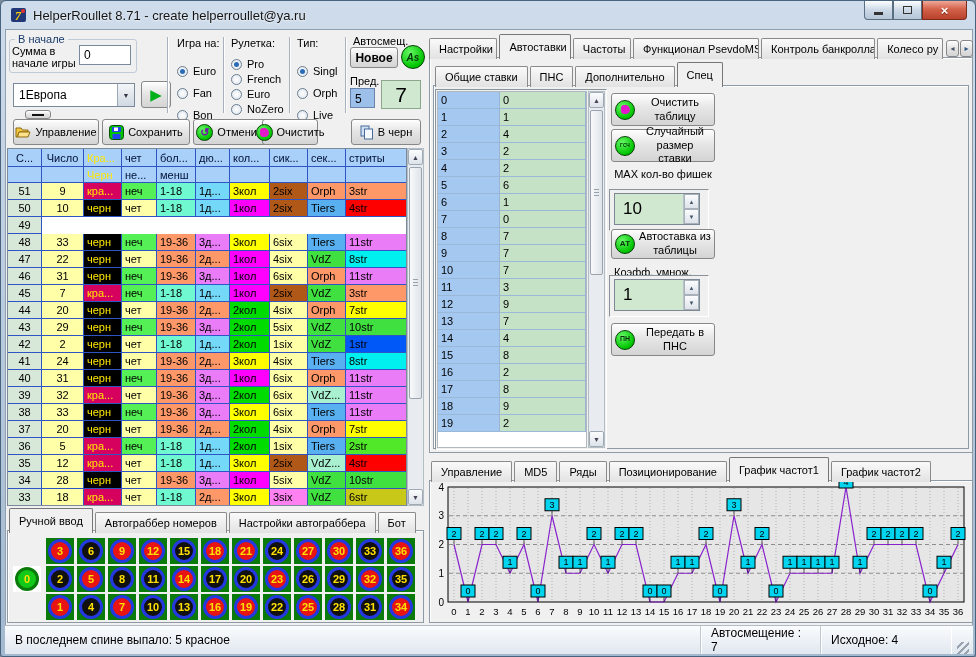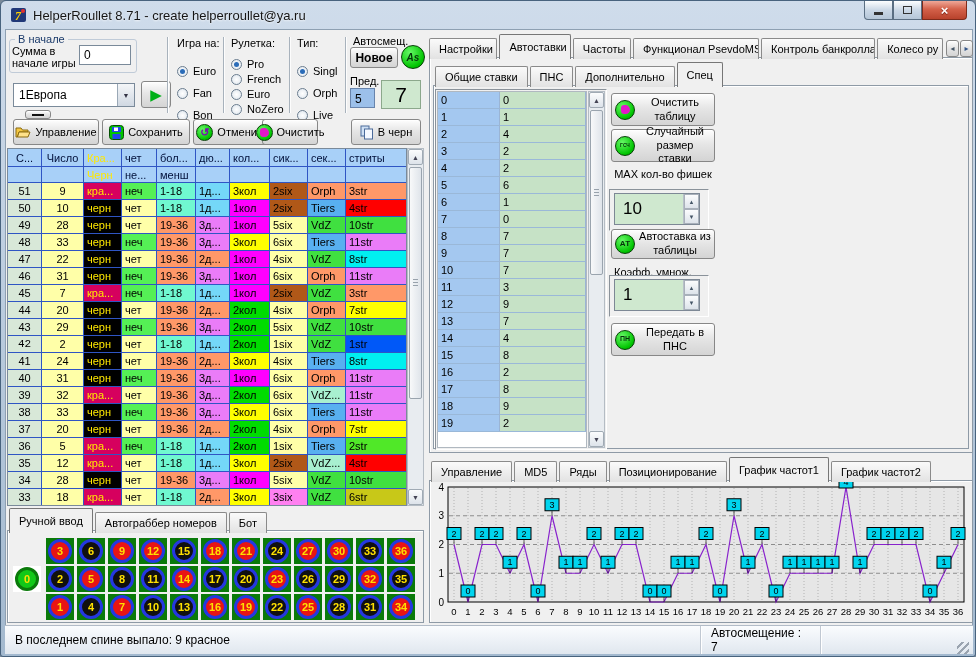--- a/index.html
+++ b/index.html
@@ -241,21 +241,21 @@
         <div class="tcell ctr" style="width: 42px; height: 17px; background: rgb(255, 255, 168); color: rgb(0, 0, 0);">10</div>
         <div class="tcell" style="width: 38px; height: 17px; background: rgb(0, 0, 0); color: rgb(255, 232, 0);">черн</div>
         <div class="tcell" style="width: 35px; height: 17px; background: rgb(255, 255, 168); color: rgb(0, 0, 0);">чет</div>
         <div class="tcell" style="width: 39px; height: 17px; background: rgb(112, 248, 208); color: rgb(0, 0, 0);">1-18</div>
         <div class="tcell" style="width: 34px; height: 17px; background: rgb(116, 216, 248); color: rgb(0, 0, 0);">1д...</div>
         <div class="tcell" style="width: 40px; height: 17px; background: rgb(255, 0, 255); color: rgb(0, 0, 0);">1кол</div>
         <div class="tcell" style="width: 38px; height: 17px; background: rgb(176, 88, 24); color: rgb(0, 0, 0);">2six</div>
         <div class="tcell" style="width: 38px; height: 17px; background: rgb(88, 176, 240); color: rgb(0, 0, 0);">Tiers</div>
         <div class="tcell" style="width: 61px; height: 17px; background: rgb(255, 0, 0); color: rgb(0, 0, 0);">4str</div>
       </div>
-      <div class="trow" style="height: 17px;">
+      <div class="trow" style="height: 17px; flex-direction: column;">
         <div class="tcell ctr" style="width: 34px; height: 17px; background: rgb(216, 232, 216); color: rgb(0, 0, 0);">49</div>
         <div class="tcell ctr" style="width: 42px; height: 17px; background: rgb(255, 255, 168); color: rgb(0, 0, 0);">28</div>
         <div class="tcell" style="width: 38px; height: 17px; background: rgb(0, 0, 0); color: rgb(255, 232, 0);">черн</div>
         <div class="tcell" style="width: 35px; height: 17px; background: rgb(255, 255, 168); color: rgb(0, 0, 0);">чет</div>
         <div class="tcell" style="width: 39px; height: 17px; background: rgb(255, 152, 104); color: rgb(0, 0, 0);">19-36</div>
         <div class="tcell" style="width: 34px; height: 17px; background: rgb(234, 124, 248); color: rgb(0, 0, 0);">3д...</div>
         <div class="tcell" style="width: 40px; height: 17px; background: rgb(255, 0, 255); color: rgb(0, 0, 0);">1кол</div>
         <div class="tcell" style="width: 38px; height: 17px; background: rgb(255, 255, 168); color: rgb(0, 0, 0);">5six</div>
         <div class="tcell" style="width: 38px; height: 17px; background: rgb(64, 224, 64); color: rgb(0, 0, 0);">VdZ</div>
         <div class="tcell" style="width: 61px; height: 17px; background: rgb(64, 224, 64); color: rgb(0, 0, 0);">10str</div>
@@ -326,21 +326,21 @@
         <div class="tcell" style="width: 38px; height: 17px; background: rgb(0, 0, 0); color: rgb(255, 232, 0);">черн</div>
         <div class="tcell" style="width: 35px; height: 17px; background: rgb(85, 240, 85); color: rgb(0, 0, 0);">неч</div>
         <div class="tcell" style="width: 39px; height: 17px; background: rgb(255, 152, 104); color: rgb(0, 0, 0);">19-36</div>
         <div class="tcell" style="width: 34px; height: 17px; background: rgb(234, 124, 248); color: rgb(0, 0, 0);">3д...</div>
         <div class="tcell" style="width: 40px; height: 17px; background: rgb(0, 220, 0); color: rgb(0, 0, 0);">2кол</div>
         <div class="tcell" style="width: 38px; height: 17px; background: rgb(255, 255, 168); color: rgb(0, 0, 0);">5six</div>
         <div class="tcell" style="width: 38px; height: 17px; background: rgb(64, 224, 64); color: rgb(0, 0, 0);">VdZ</div>
         <div class="tcell" style="width: 61px; height: 17px; background: rgb(64, 224, 64); color: rgb(0, 0, 0);">10str</div>
       </div>
       <div class="trow" style="height: 17px;">
-        <div class="tcell ctr" style="width: 34px; height: 17px; background: rgb(216, 232, 216); color: rgb(0, 0, 0); font-family: Liberation Mono, monospace;">42</div>
+        <div class="tcell ctr" style="width: 34px; height: 17px; background: rgb(216, 232, 216); color: rgb(0, 0, 0);">42</div>
         <div class="tcell ctr" style="width: 42px; height: 17px; background: rgb(255, 255, 168); color: rgb(0, 0, 0);">2</div>
         <div class="tcell" style="width: 38px; height: 17px; background: rgb(0, 0, 0); color: rgb(255, 232, 0);">черн</div>
         <div class="tcell" style="width: 35px; height: 17px; background: rgb(255, 255, 168); color: rgb(0, 0, 0);">чет</div>
         <div class="tcell" style="width: 39px; height: 17px; background: rgb(112, 248, 208); color: rgb(0, 0, 0);">1-18</div>
         <div class="tcell" style="width: 34px; height: 17px; background: rgb(116, 216, 248); color: rgb(0, 0, 0);">1д...</div>
         <div class="tcell" style="width: 40px; height: 17px; background: rgb(0, 220, 0); color: rgb(0, 0, 0);">2кол</div>
         <div class="tcell" style="width: 38px; height: 17px; background: rgb(255, 255, 168); color: rgb(0, 0, 0);">1six</div>
         <div class="tcell" style="width: 38px; height: 17px; background: rgb(64, 224, 64); color: rgb(0, 0, 0);">VdZ</div>
         <div class="tcell" style="width: 61px; height: 17px; background: rgb(0, 88, 248); color: rgb(0, 0, 0);">1str</div>
       </div>
@@ -457,20 +457,21 @@
     <div class="sbtn" style="top:0">▲</div>
     <div class="sthumb" style="top:18px;height:232px">
         <div class="sgrip"></div>
       </div>
     <div class="sbtn" style="bottom:0">▼</div>
   </div>
 
   <div class="a tabrow" id="input-tabs" style="left:8px;top:507px;height:25px;z-index:5">
       <div class="tab active">Ручной ввод</div>
       <div class="tab">Автограббер номеров</div>
+      <div class="tab">Настройки автограббера</div>
       <div class="tab">Бот</div>
     </div>
   <div class="a panel" style="left:6px;top:529px;width:417px;height:93px"></div>
   <div class="a" id="roulette-grid" style="left:6px;top:529px;width:417px;height:93px">
       <div class="rcell" style="left: 39px; top: 8px;">
         <div class="rcirc" style="background: rgb(232, 20, 20);">3</div>
       </div>
       <div class="rcell" style="left: 70px; top: 8px;">
         <div class="rcirc" style="background: rgb(16, 16, 16);">6</div>
       </div>
@@ -930,17 +931,18 @@
       <rect x="506" y="74.25" width="14" height="12" fill="#00d4ee" stroke="#000"></rect>
       <text x="513" y="83.25" font-size="9" text-anchor="middle" fill="#000">1</text>
       <text x="513" y="133" font-size="9.5" text-anchor="middle" fill="#000">35</text>
       <line x1="527" y1="57.5" x2="527" y2="62.5" stroke="#000" stroke-width="0.6"></line>
       <rect x="520" y="45.5" width="14" height="12" fill="#00d4ee" stroke="#000"></rect>
       <text x="527" y="54.5" font-size="9" text-anchor="middle" fill="#000">2</text>
       <text x="527" y="133" font-size="9.5" text-anchor="middle" fill="#000">36</text>
     </svg>
 
   <div class="statusbar">
-    <div class="spanel" style="width:696px">В последнем спине выпало: 9 красное</div>
+    <div class="spanel" style="width:696px">В последнем спине выпало: 5 красное</div>
     <div class="spanel" style="width:120px">Автосмещение : 7</div>
+    <div class="spanel" style="width:130px;border-right:none">Исходное: 4</div>
     <div style="margin-left:auto;margin-right:4px;align-self:flex-end;width:12px;height:12px;background:repeating-linear-gradient(135deg,transparent 0 3px,#9aa4b0 3px 5px)"></div>
   </div>
 </div>
 
 </body></html>

